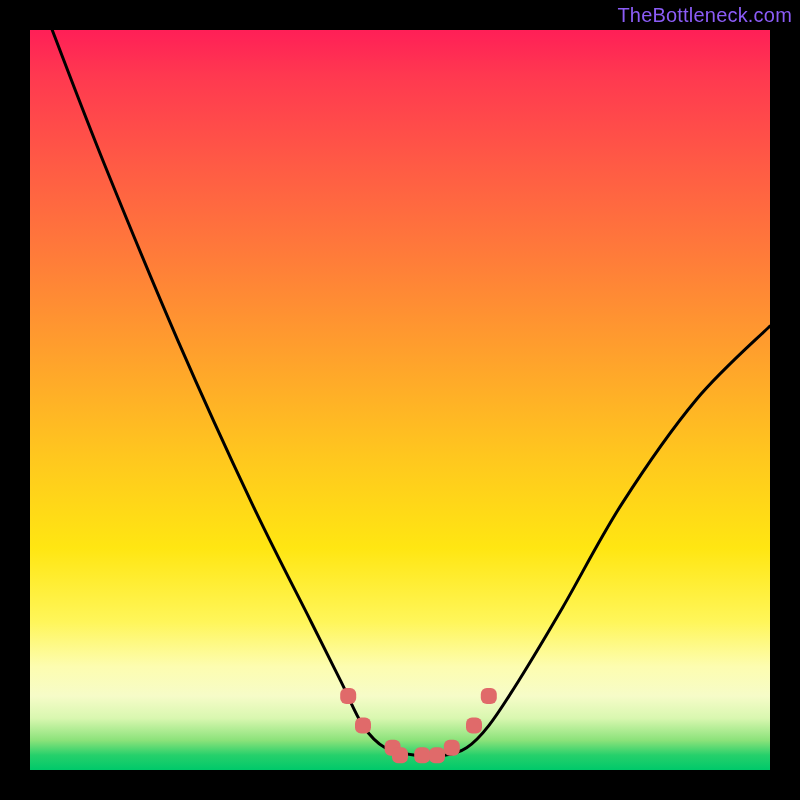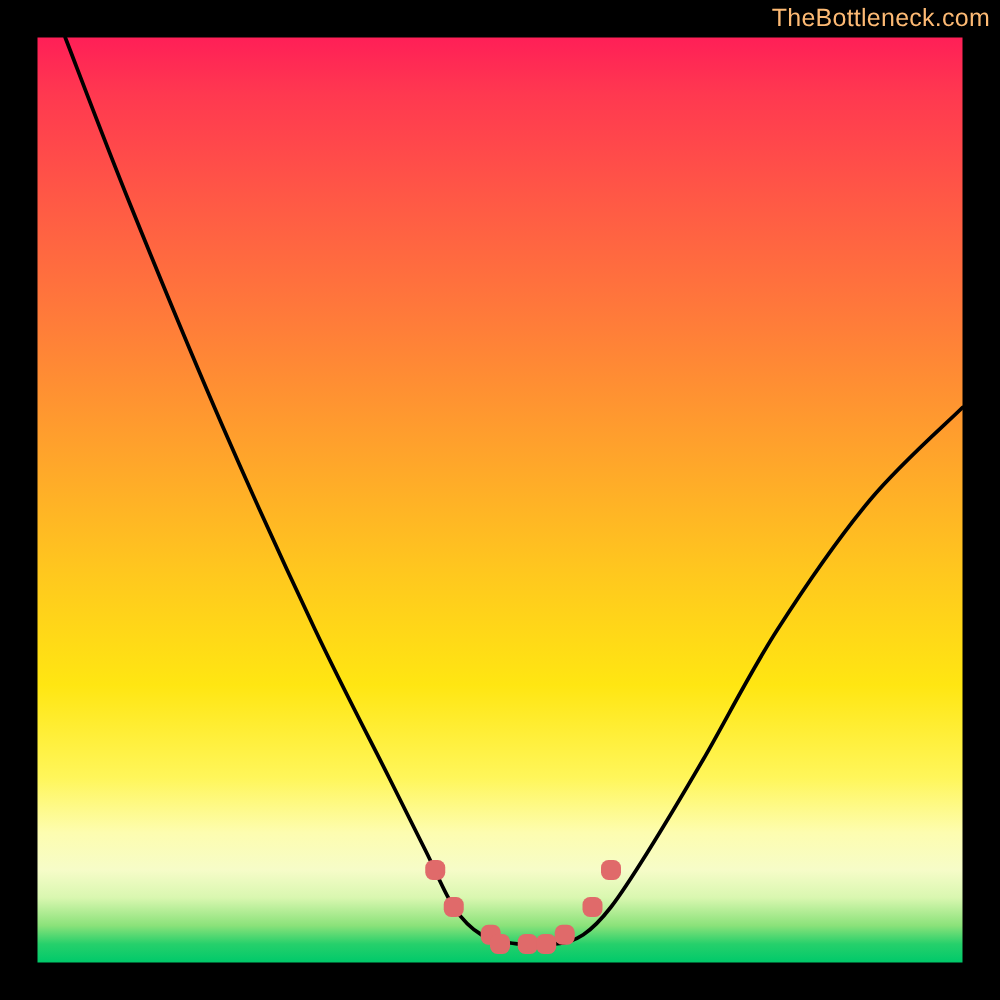--- a/index.html
+++ b/index.html
@@ -39,21 +39,21 @@
       #d9f7b0 93%,
       #8be27a 96%,
       #26d06b 98%,
       #00c96a 100%
     );
   }
   .watermark {
     position: absolute;
     top: 4px;
     right: 8px;
-    color: #fdba74;
+    color: #8b5cf6;
     font-size: 20px;
     font-weight: 500;
     letter-spacing: 0.2px;
     user-select: none;
   }
   svg.curve {
     position: absolute;
     left: 0; top: 0;
     width: 740px; height: 740px;
     overflow: visible;

